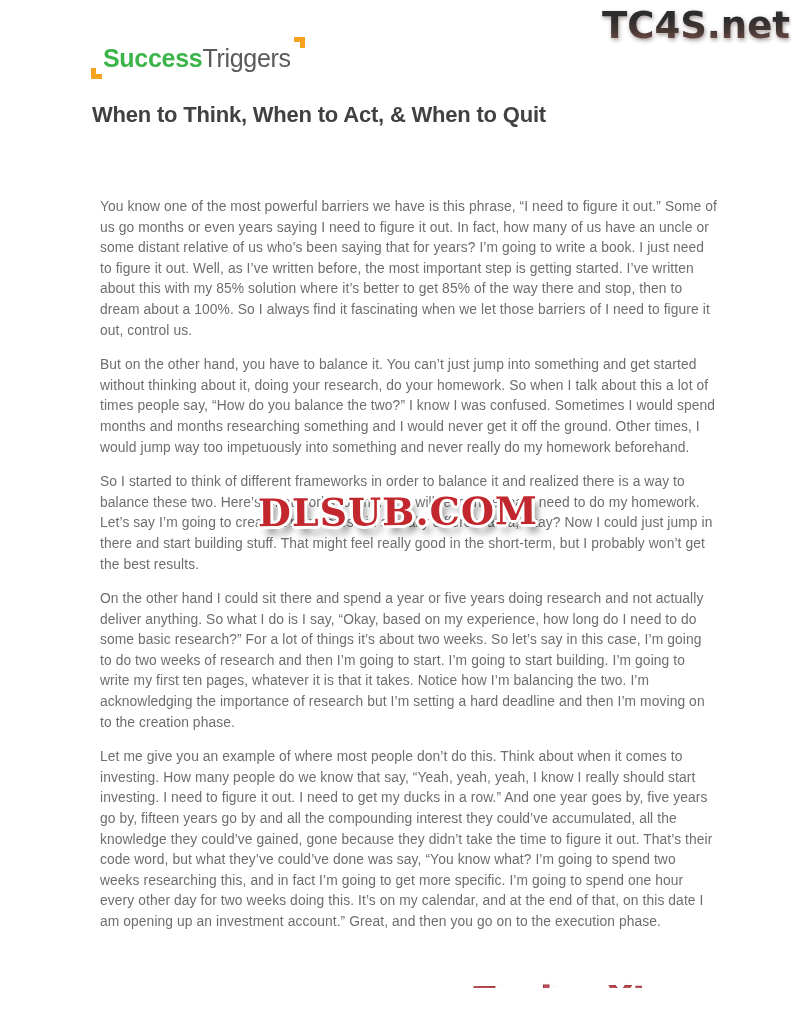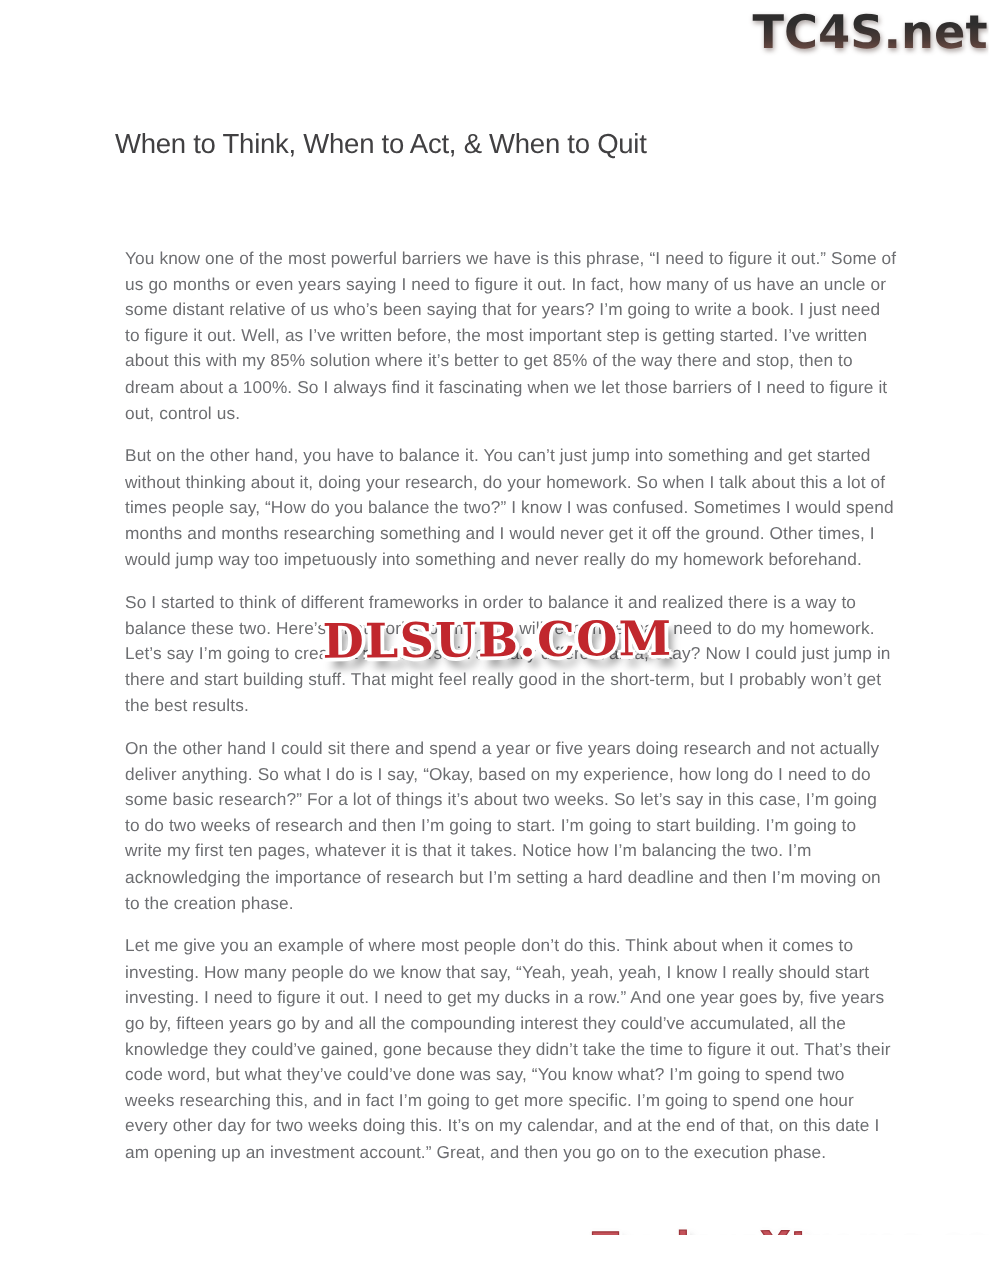--- a/index.html
+++ b/index.html
@@ -26,21 +26,21 @@
   .logo { position:absolute; left:103px; top:46px; font-size:25px; line-height:1; white-space:nowrap; }
   .logo .s1 { color:#3BB54A; font-weight:bold; letter-spacing:-0.3px; }
   .logo .s2 { color:#58595B; font-weight:normal; letter-spacing:-0.3px; }
   .logo .br { position:absolute; width:11px; height:11px; }
   .logo .br-bl { left:-12px; bottom:-8px; border-left:5px solid #F6A21E; border-bottom:5px solid #F6A21E; }
   .logo .br-tr { right:-14px; top:-9px; border-right:5px solid #F6A21E; border-top:5px solid #F6A21E; }
 
   
   .header { position:absolute; left:92px; top:99px; width:620px; }
   .eyebrow { font-size:13px; color:#808285; letter-spacing:0.4px; }
-  .title { margin-top:3px; font-size:22px; font-weight:normal; color:#414042; letter-spacing:-0.2px; }
+  .title { margin-top:3px; font-size:22px; font-weight:bold; color:#414042; letter-spacing:-0.2px; }
 
   
   .article { position:absolute; left:100px; top:197px; width:617px; }
   .article p {
     font-size:13.8px; line-height:20.6px; color:#6D6E71;
     letter-spacing:0.1px; margin-bottom:14px; text-align:left;
   }
 
   
   .wm-dlsub {
@@ -74,20 +74,25 @@
     transform:rotate(-0.4deg);
   }
 </style>
 </head>
 <body>
 
 <div class="page">
 
   <div class="wm-tc4s">TC4S.net</div>
 
+  <div class="logo">
+    <span class="br br-bl"></span>
+    <span class="s1">Success</span><span class="s2">Triggers</span>
+    <span class="br br-tr"></span>
+  </div>
 
   <div class="header">
     <div class="title">When to Think, When to Act, &amp; When to Quit</div>
   </div>
 
   <div class="article">
     <p>You know one of the most powerful barriers we have is this phrase, “I need to figure it out.” Some of us go months or even years saying I need to figure it out. In fact, how many of us have an uncle or some distant relative of us who’s been saying that for years? I’m going to write a book. I just need to figure it out. Well, as I’ve written before, the most important step is getting started. I’ve written about this with my 85% solution where it’s better to get 85% of the way there and stop, then to dream about a 100%. So I always find it fascinating when we let those barriers of I need to figure it out, control us.</p>
     <p>But on the other hand, you have to balance it. You can’t just jump into something and get started without thinking about it, doing your research, do your homework. So when I talk about this a lot of times people say, “How do you balance the two?” I know I was confused. Sometimes I would spend months and months researching something and I would never get it off the ground. Other times, I would jump way too impetuously into something and never really do my homework beforehand.</p>
     <p>So I started to think of different frameworks in order to balance it and realized there is a way to balance these two. Here’s what works for me. So I will recognize that I need to do my homework. Let’s say I’m going to create a new course in a totally different area, okay? Now I could just jump in there and start building stuff. That might feel really good in the short-term, but I probably won’t get the best results.</p>
     <p>On the other hand I could sit there and spend a year or five years doing research and not actually deliver anything. So what I do is I say, “Okay, based on my experience, how long do I need to do some basic research?” For a lot of things it’s about two weeks. So let’s say in this case, I’m going to do two weeks of research and then I’m going to start. I’m going to start building. I’m going to write my first ten pages, whatever it is that it takes. Notice how I’m balancing the two. I’m acknowledging the importance of research but I’m setting a hard deadline and then I’m moving on to the creation phase.</p>

